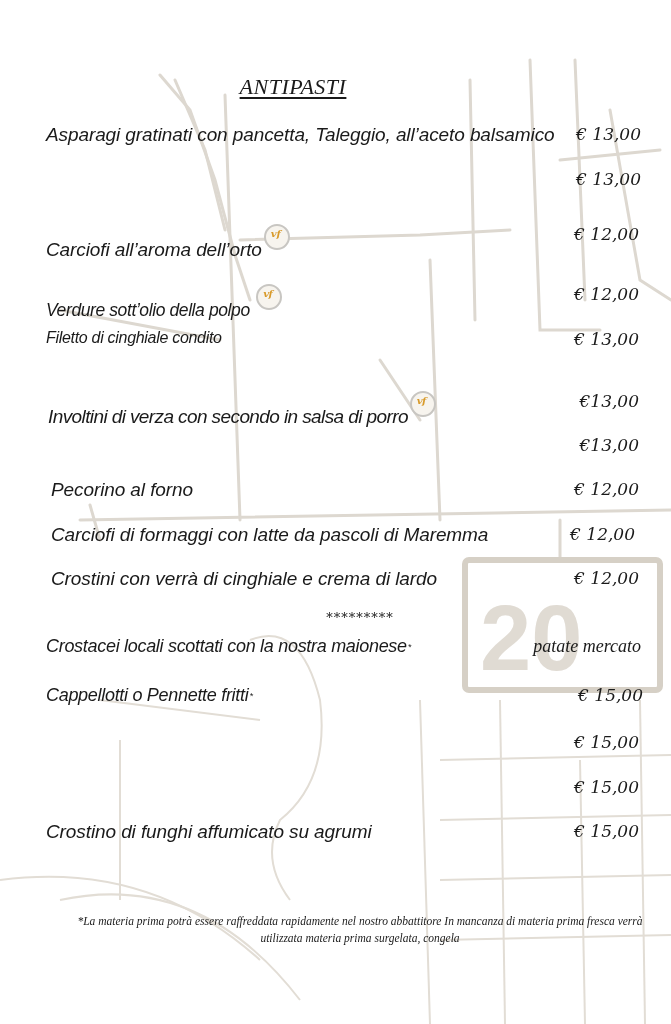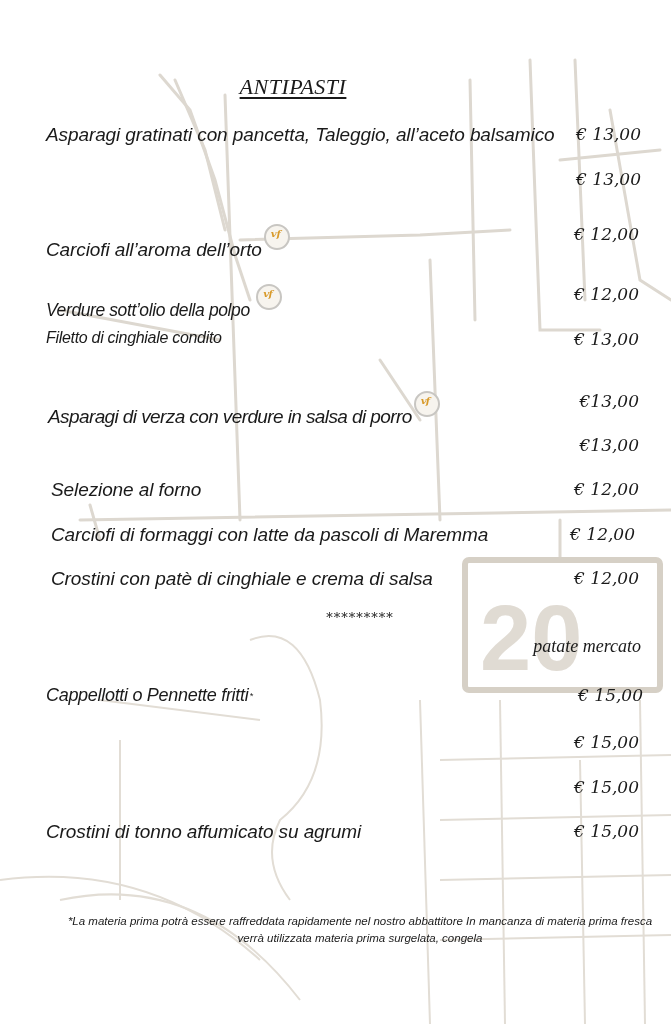--- a/index.html
+++ b/index.html
@@ -34,21 +34,21 @@
   .veg::after {
     content: "vf"; position: absolute; left: 5px; top: 2px; font-size: 10px;
     font-style: italic; color: #d89a2a; font-family: "DejaVu Serif", serif; font-weight: bold;
   }
   .separator {
     position: absolute; top: 610px; left: 0; width: 720px; text-align: center;
     font-family: "DejaVu Serif", serif; font-size: 13px; letter-spacing: 1px; font-style: italic;
   }
   .footnote {
     position: absolute; top: 913px; left: 60px; width: 600px; text-align: center;
-    font-family: Liberation Sans, sans-serif; font-style: italic; font-size: 11.5px; line-height: 17px;
+    font-family: Liberation Serif, serif; font-style: italic; font-size: 11.5px; line-height: 17px;
   }
 </style>
 </head>
 <body>
 
 <svg class="bg" viewBox="0 0 671 1024" xmlns="http://www.w3.org/2000/svg">
   <g fill="none" stroke="#ddd8d0" stroke-width="3" stroke-linecap="round">
     <path d="M160 75 L190 110 L215 180 L235 255 L250 300"></path>
     <path d="M175 80 L205 150 L225 230"></path>
     <path d="M225 95 L240 520"></path>
@@ -107,61 +107,62 @@
     <span class="name" style="left:46px; font-size:17.5px; letter-spacing:-0.4px"><span>Verdure sott’olio della polpo</span> <span class="veg"></span></span>
     <span class="price" style="right:32px">€ 12,00</span>
   </div>
 
   <div class="row" style="top:329px">
     <span class="name" style="left:46px; font-size:16px; letter-spacing:-0.3px">Filetto di cinghiale condito</span>
     <span class="price" style="right:32px">€ 13,00</span>
   </div>
 
   <div class="row" style="top:391px">
-    <span class="name" style="left:48px; letter-spacing:-0.6px"><span>Asparagi di verza con verdure in salsa di porro</span><span class="veg"></span></span>
+    <span class="name" style="left:48px; letter-spacing:-0.6px"><span>Involtini di verza con secondo in salsa di porro</span><span class="veg"></span></span>
     <span class="price" style="right:32px">€13,00</span>
   </div>
 
   <div class="row" style="top:435px">
     <span class="price" style="right:32px">€13,00</span>
   </div>
 
   <div class="row" style="top:479px">
-    <span class="name" style="left:51px">Selezione al forno</span>
+    <span class="name" style="left:51px">Pecorino al forno</span>
     <span class="price" style="right:32px">€ 12,00</span>
   </div>
 
   <div class="row" style="top:524px">
     <span class="name" style="left:51px">Carciofi di formaggi con latte da pascoli di Maremma</span>
     <span class="price" style="right:36px">€ 12,00</span>
   </div>
 
   <div class="row" style="top:568px">
-    <span class="name" style="left:51px">Crostini con patè di cinghiale e crema di salsa</span>
+    <span class="name" style="left:51px">Crostini con verrà di cinghiale e crema di lardo</span>
     <span class="price" style="right:32px">€ 12,00</span>
   </div>
 
   <div class="separator">*********</div>
 
   <div class="row" style="top:636px">
+    <span class="name" style="left:46px; font-size:18px; letter-spacing:-0.3px"><span>Crostacei locali scottati con la nostra maionese</span><span class="star">*</span></span>
     <span class="price" style="right:30px; font-family:'Liberation Serif', serif; font-size:18px">patate mercato</span>
   </div>
 
   <div class="row" style="top:685px">
     <span class="name" style="left:46px; font-size:18px; letter-spacing:-0.3px"><span>Cappellotti o Pennette fritti</span><span class="star">*</span></span>
     <span class="price" style="right:28px">€ 15,00</span>
   </div>
 
   <div class="row" style="top:732px">
     <span class="price" style="right:32px">€ 15,00</span>
   </div>
 
   <div class="row" style="top:777px">
     <span class="price" style="right:32px">€ 15,00</span>
   </div>
 
   <div class="row" style="top:821px">
-    <span class="name" style="left:46px">Crostini di tonno affumicato su agrumi</span>
+    <span class="name" style="left:46px">Crostino di funghi affumicato su agrumi</span>
     <span class="price" style="right:32px">€ 15,00</span>
   </div>
 
   <div class="footnote">*La materia prima potrà essere raffreddata rapidamente nel nostro abbattitore In mancanza di materia prima fresca verrà utilizzata materia prima surgelata, congela</div>
 </div>
 
 </body></html>

